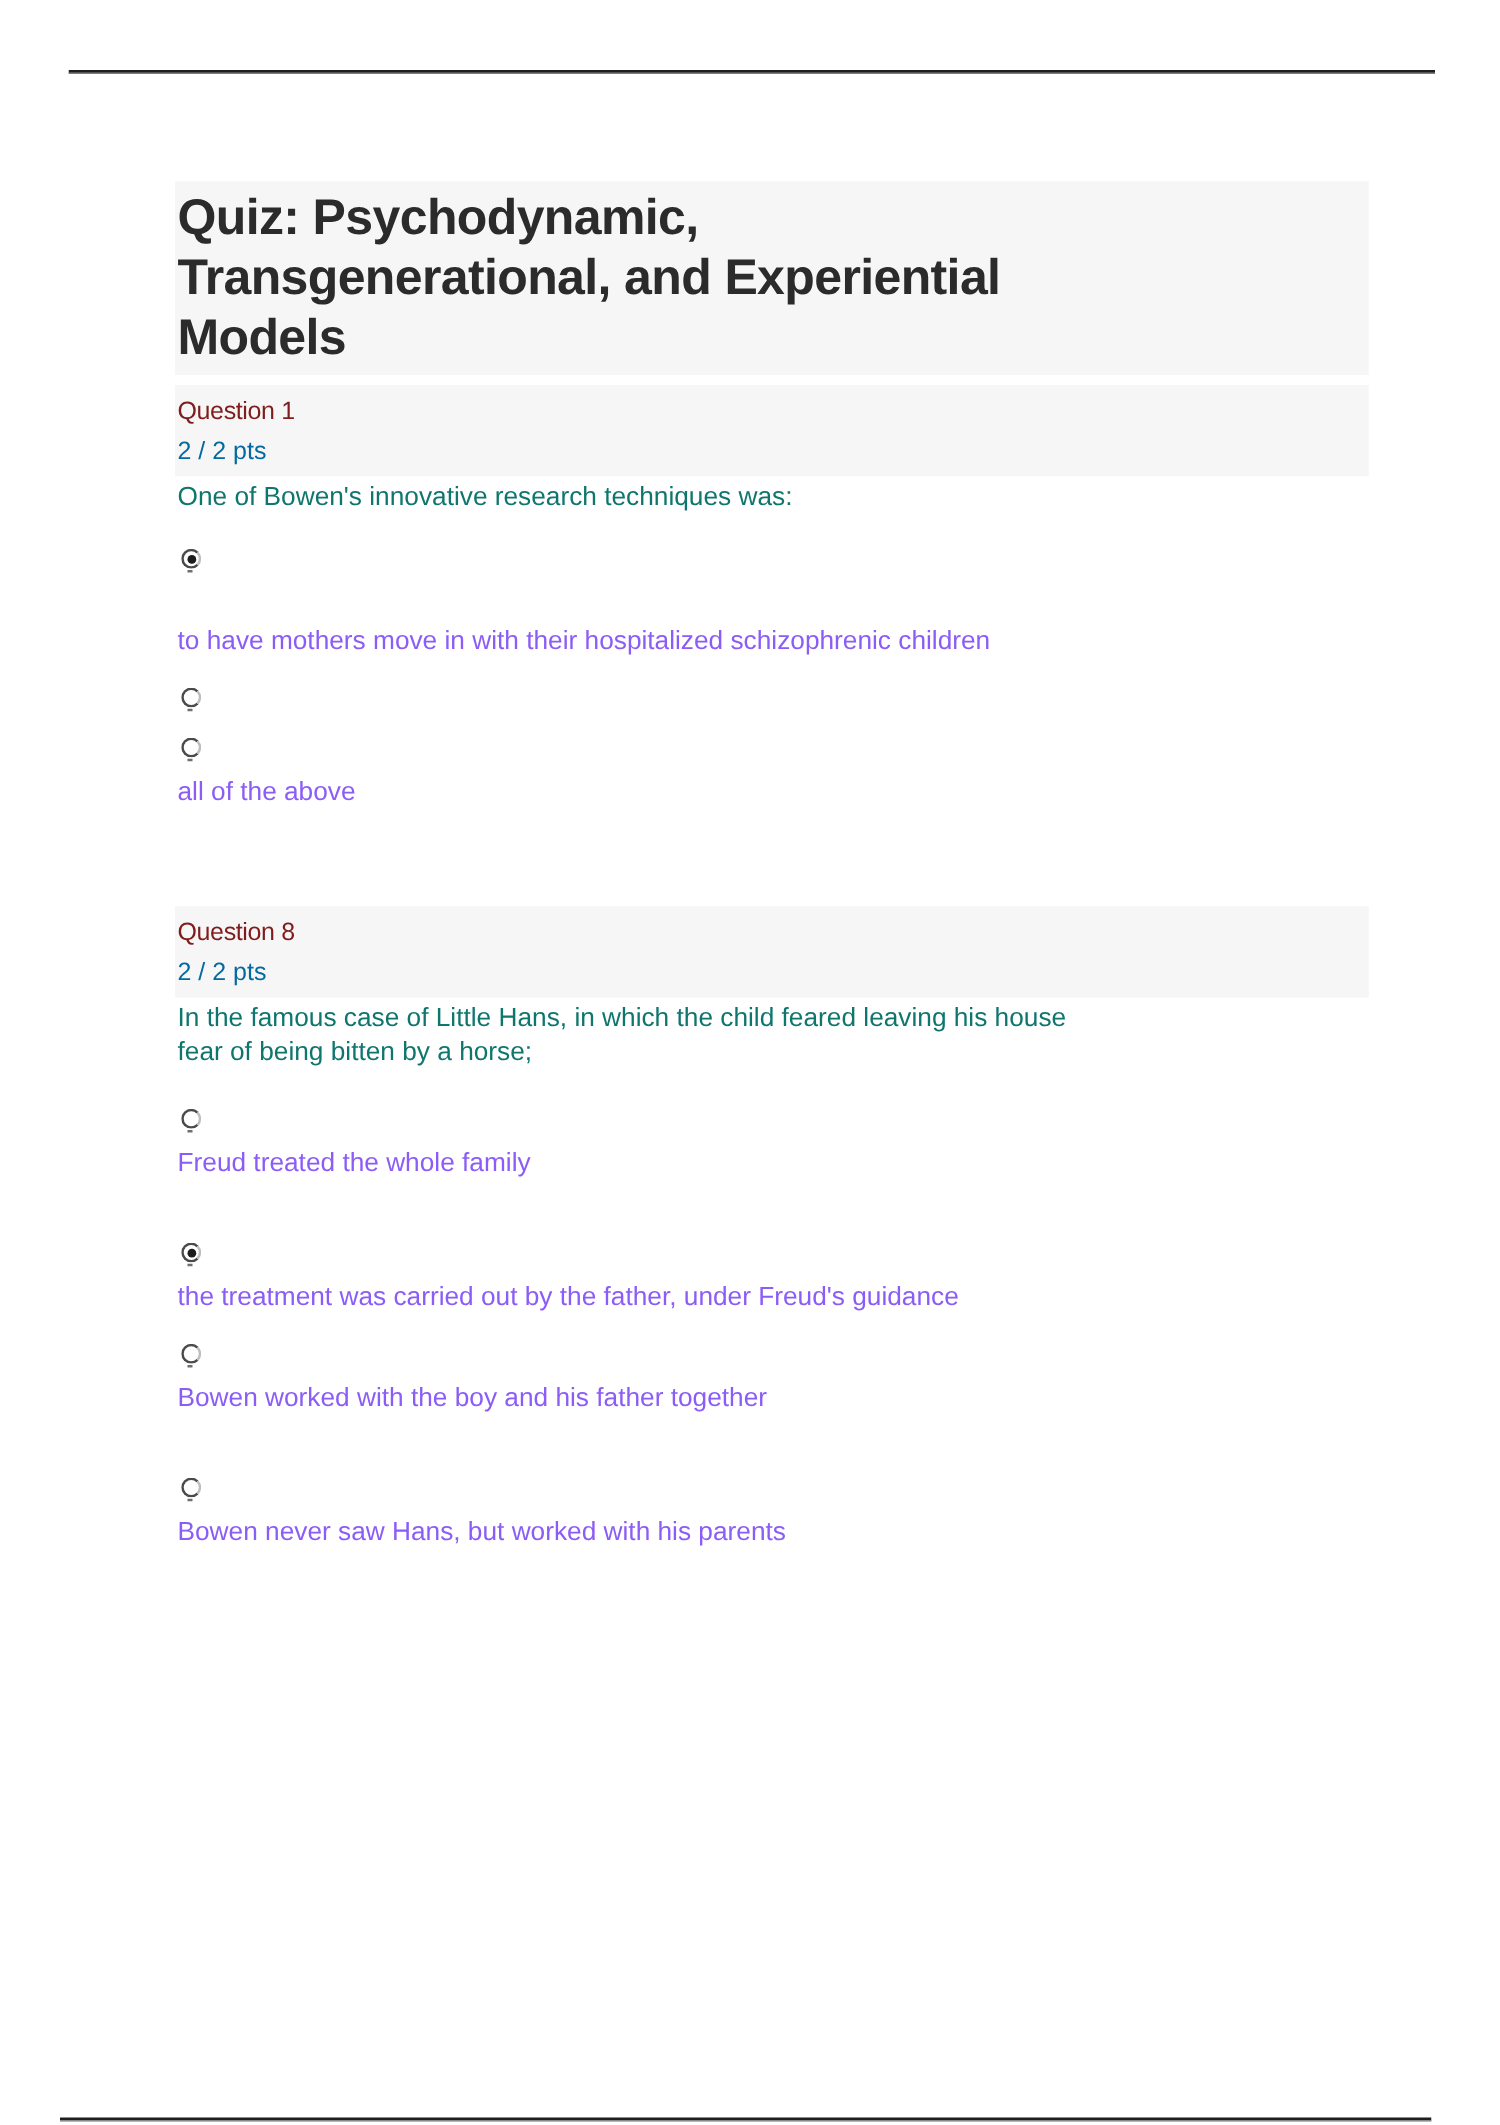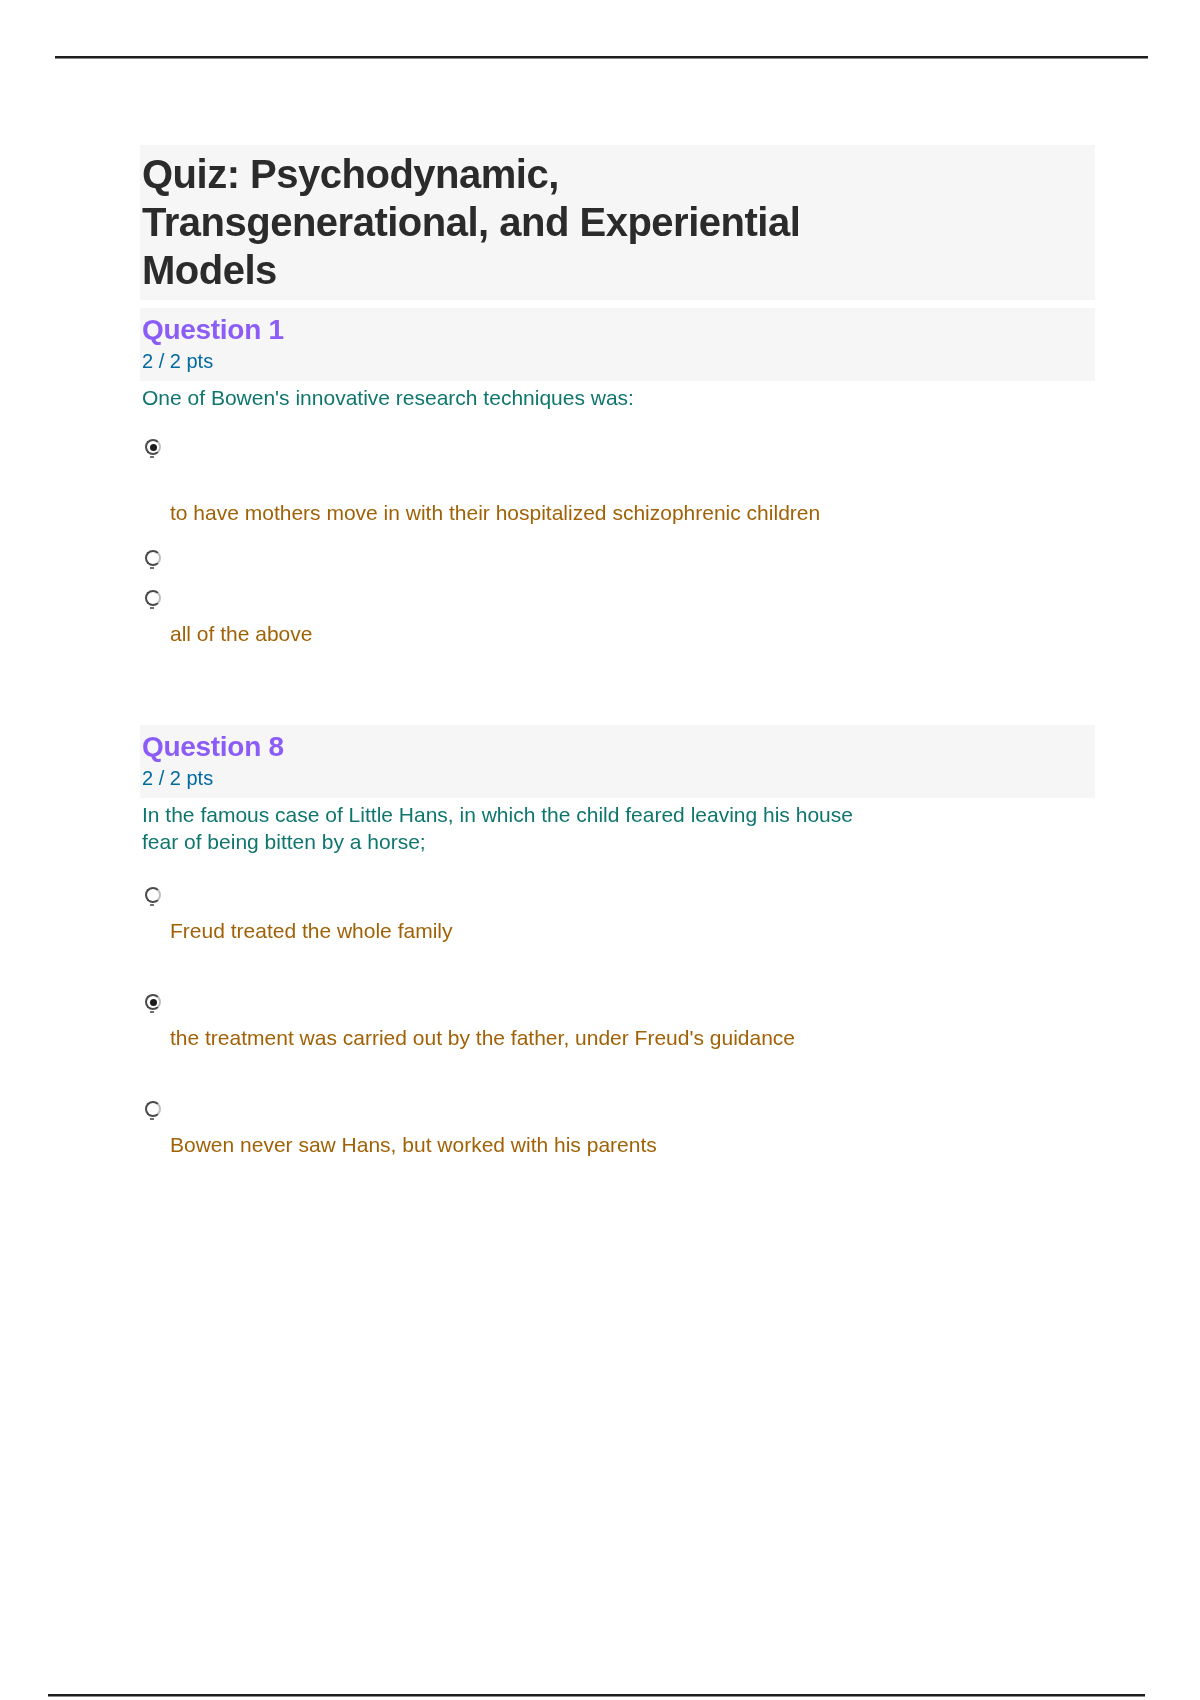--- a/index.html
+++ b/index.html
@@ -40,24 +40,24 @@
     color: #2b2b2b;
     letter-spacing: -0.5px;
     white-space: pre-line;
   }
 
   .q-header {
     background: #f6f6f6;
     padding: 5px 2px 7px 2px;
   }
   .q-heading {
-    font-size: 28px;
+    font-size: 20px;
     line-height: 33px;
-    font-weight: bold;
-    color: #8b5cf6;
+    font-weight: normal;
+    color: #7f1d1d;
     letter-spacing: -0.3px;
   }
   .q-points {
     font-size: 20px;
     line-height: 25px;
     font-weight: normal;
     color: #0369a1;
     margin-top: 3px;
   }
   .q1-header { margin-top: 8px; }
@@ -110,22 +110,21 @@
     bottom: -5px;
     width: 4px;
     height: 2px;
     background: #6f6f6f;
   }
 
   .option-text {
     margin-top: 14px;
     font-size: 21px;
     line-height: 27px;
-    color: #a16207;
-    margin-left: 28px;
+    color: #8b5cf6;
   }
   .option.inner-gap-lg .option-text { margin-top: 44px; }
 </style>
 </head>
 <body>
 
 <div class="rule rule-top"></div>
 
 <div class="content">
 
@@ -169,20 +168,24 @@
     <div class="option first-q2">
       <span class="radio"></span>
       <div class="option-text">Freud treated the whole family</div>
     </div>
 
     <div class="option gap-lg">
       <span class="radio selected"></span>
       <div class="option-text">the treatment was carried out by the father, under Freud's guidance</div>
     </div>
 
+    <div class="option">
+      <span class="radio"></span>
+      <div class="option-text">Bowen worked with the boy and his father together</div>
+    </div>
 
     <div class="option gap-lg">
       <span class="radio"></span>
       <div class="option-text">Bowen never saw Hans, but worked with his parents</div>
     </div>
   </section>
 
 </div>
 
 <div class="rule rule-bottom"></div>

